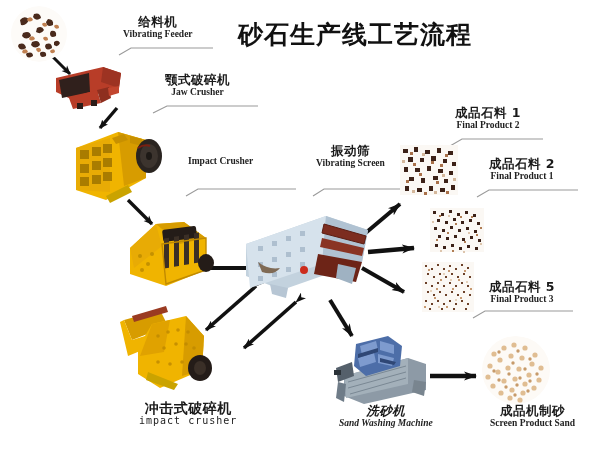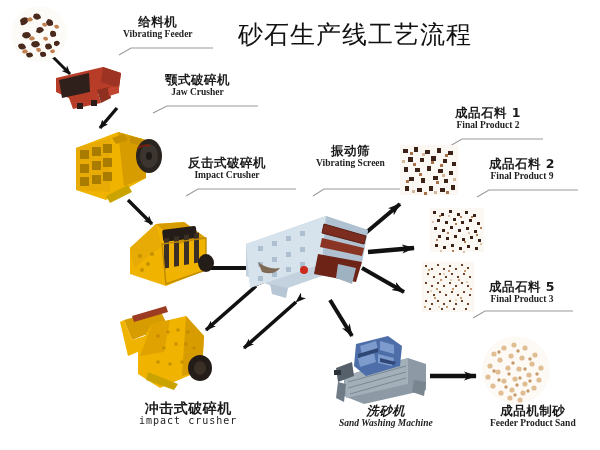--- a/index.html
+++ b/index.html
@@ -8,21 +8,21 @@
     background:#ffffff;
     font-family:"Liberation Sans","DejaVu Sans",sans-serif;
     overflow:hidden;
   }
   #stage{position:relative;width:600px;height:450px;background:#fff;}
 
   
   .title{
     position:absolute;
     font-family:"DejaVu Sans","Liberation Sans",sans-serif;
-    font-weight:normal;
+    font-weight:bold;
     color:#111;
     letter-spacing:1px;
     white-space:nowrap;
   }
 
   
   .label{position:absolute;white-space:nowrap;}
   .label .cn{
     display:block;
     font-family:"DejaVu Sans","Liberation Sans",sans-serif;
@@ -550,52 +550,51 @@
     <span class="cn">颚式破碎机</span>
     <span class="en">Jaw Crusher</span>
   </div>
 
   <div class="label" style="left:123px;top:15px;">
     <span class="cn">给料机</span>
     <span class="en">Vibrating Feeder</span>
   </div>
 
   <div class="label" style="left:188px;top:156px;">
-    <span class="cn">反击式破碎机</span>
     <span class="en">Impact Crusher</span>
   </div>
 
   <div class="label" style="left:316px;top:144px;">
     <span class="cn">振动筛</span>
     <span class="en">Vibrating Screen</span>
   </div>
 
   <div class="label" style="left:455px;top:106px;">
     <span class="cn">成品石料 1</span>
     <span class="en">Final Product 2</span>
   </div>
 
   <div class="label" style="left:489px;top:157px;">
     <span class="cn">成品石料 2</span>
-    <span class="en">Final Product 9</span>
+    <span class="en">Final Product 1</span>
   </div>
 
   <div class="label" style="left:489px;top:280px;">
     <span class="cn">成品石料 5</span>
     <span class="en">Final Product 3</span>
   </div>
 
   <div class="label mono plain" style="left:139px;top:401px;">
     <span class="cn">冲击式破碎机</span>
     <span class="en">impact crusher</span>
   </div>
 
   <div class="label" style="left:339px;top:404px;font-style:italic;">
     <span class="cn">洗砂机</span>
     <span class="en">Sand Washing Machine</span>
   </div>
 
   <div class="label" style="left:490px;top:404px;">
     <span class="cn">成品机制砂</span>
-    <span class="en">Feeder Product Sand</span>
+    <span class="en">Screen Product Sand</span>
   </div>
 
 </div>
 
 </body></html>

